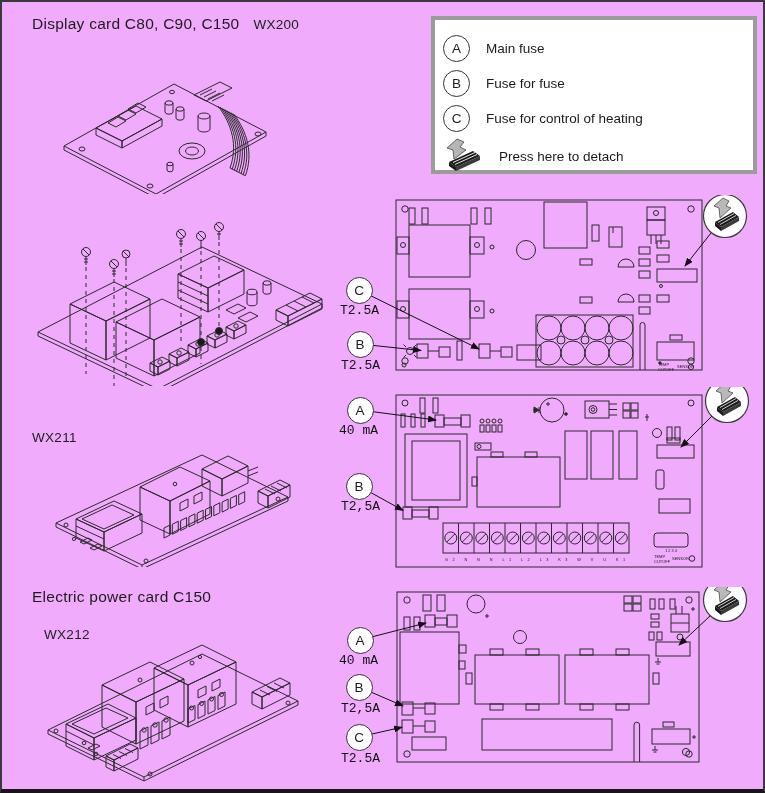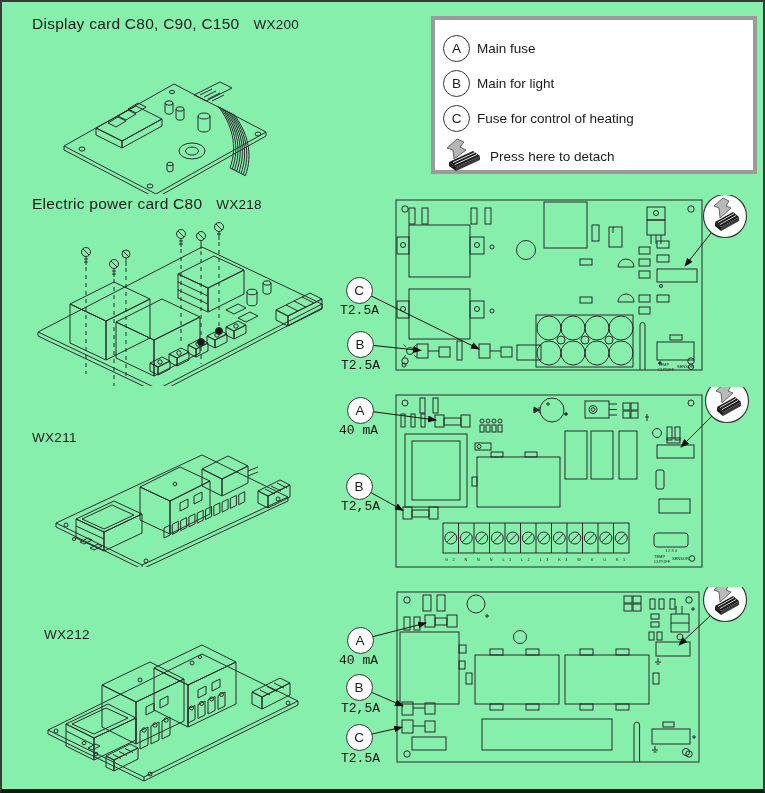--- a/index.html
+++ b/index.html
@@ -1,57 +1,57 @@
 <!DOCTYPE html>
 <html><head>
 <meta charset="utf-8">
 <style>
   html,body{margin:0;padding:0;background:#fff;}
   .page{
-    position:relative;width:765px;height:793px;background:#86efac;
+    position:relative;width:765px;height:793px;background:#f0abfc;
     font-family:"Liberation Sans",sans-serif;color:#1c1c1c;overflow:hidden;
     border-top:2px solid #3a3a3a;border-left:2px solid #3a3a3a;
     border-right:2px solid #3a3a3a;border-bottom:4px solid #161616;
     box-sizing:border-box;
   }
   .sec-title{position:absolute;font-size:15.5px;letter-spacing:.25px;color:#1c1c1c;white-space:nowrap;}
   .part-inline{font-size:13.5px;margin-left:14px;}
   .part-line{position:absolute;font-size:13.5px;letter-spacing:.3px;color:#1c1c1c;text-align:center;}
   .legend{position:absolute;left:429px;top:14px;width:326px;height:158px;border:4px solid #9b9b9b;box-sizing:border-box;background:#fff;}
   .legend-row{position:absolute;left:8px;display:flex;align-items:center;}
   .badge{width:27px;height:27px;border:1.4px solid #333;border-radius:50%;display:flex;align-items:center;justify-content:center;font-size:13.5px;color:#1c1c1c;flex:0 0 auto;box-sizing:border-box;background:#fff;}
-  .legend-label{font-size:13.5px;color:#1b1b1b;margin-left:7px;white-space:nowrap;}
+  .legend-label{font-size:13.5px;color:#1b1b1b;margin-left:16px;white-space:nowrap;}
   .callout{position:absolute;width:27px;height:27px;border:1.4px solid #333;border-radius:50%;display:flex;align-items:center;justify-content:center;font-size:13.5px;background:#fff;box-sizing:border-box;z-index:6;}
   .callout-val{position:absolute;font-size:13px;color:#111;white-space:nowrap;z-index:6;font-family:Liberation Mono, monospace;}
   .abs{position:absolute;}
   .overlay{position:absolute;left:0;top:0;width:765px;height:793px;pointer-events:none;z-index:5;}
   svg text{font-family:"Liberation Sans",sans-serif;}
 </style>
 </head>
 <body>
 
 <div class="page">
 
   <div class="sec-title" style="left:30px;top:13px;">
     <span>Display card C80, C90, C150</span><span class="part-inline">WX200</span>
   </div>
-  <div class="sec-title" style="left:30px;top:193px;">
-    <span>Electric power card C80</span><span class="part-inline">WX218</span>
+  <div class="part-line" style="left:30px;top:428px;">WX211</div>
+  <div class="sec-title" style="left:30px;top:586px;">
+    <span>Electric power card C150</span>
   </div>
-  <div class="part-line" style="left:30px;top:428px;">WX211</div>
   <div class="part-line" style="left:30px;top:625px;margin-left:12px;">WX212</div>
 
   <div class="legend">
     <div class="legend-row" style="top:15px;">
       <div class="badge">A</div>
       <div class="legend-label">Main fuse</div>
     </div>
     <div class="legend-row" style="top:50px;">
       <div class="badge">B</div>
-      <div class="legend-label">Main for light</div>
+      <div class="legend-label">Fuse for fuse</div>
     </div>
     <div class="legend-row" style="top:85px;">
       <div class="badge">C</div>
       <div class="legend-label">Fuse for control of heating</div>
     </div>
     <div class="legend-row" style="top:118px;">
       <svg width="40" height="36" viewBox="0 0 40 36">
         <polygon points="14,1 21,4 17,9 23,12 11,21 10,12 4,10" fill="#b5b5b5" stroke="#555" stroke-width="0.9"></polygon>
         <polygon points="6,24 30,13 37,18 13,29" fill="#1b1b1b"></polygon>
         <polygon points="13,29 37,18 37,22 13,33" fill="#3a3a3a"></polygon>

